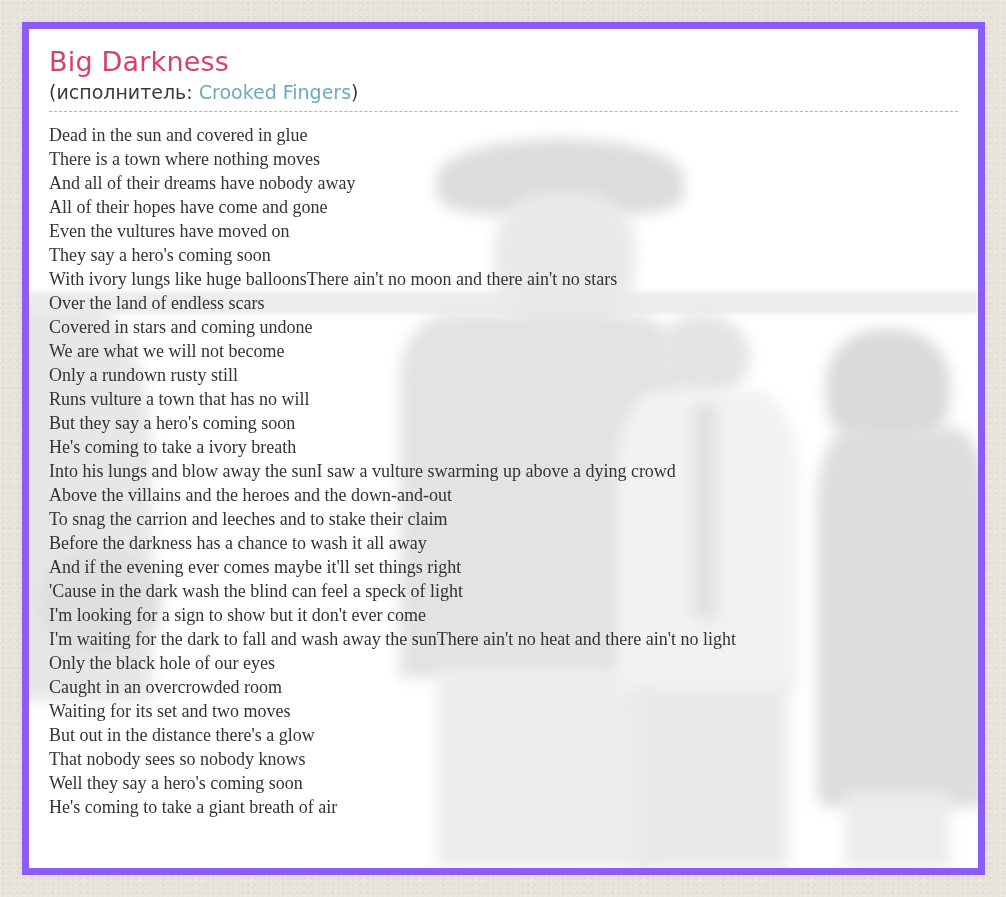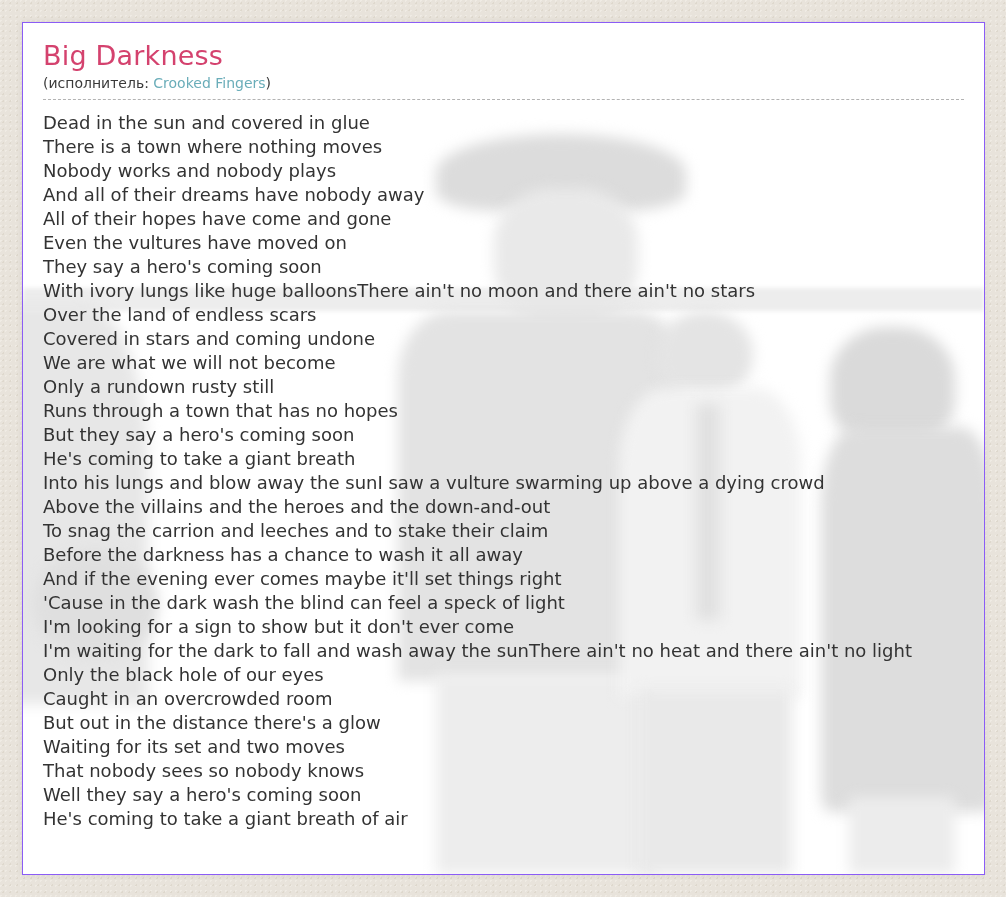--- a/index.html
+++ b/index.html
@@ -18,21 +18,21 @@
     background-size: 7px 7px, 5px 5px;
     background-position: 0 0, 3px 3px;
     padding: 22px 21px 22px 22px;
   }
 
   .content-card {
     position: relative;
     width: 963px;
     height: 853px;
     background: #ffffff;
-    border: 1px solid #8b5cf6;
+    border: 7px solid #8b5cf6;
     box-shadow: 0 0 5px rgba(90, 80, 60, 0.12);
     padding: 18px 20px 0 20px;
     overflow: hidden;
   }
 
   
   .band-photo {
     position: absolute;
     left: 0; top: 80px; right: 0; bottom: 0;
     z-index: 0;
@@ -59,42 +59,42 @@
   .header { position: relative; z-index: 2; }
   .page-title {
     font-size: 27px;
     font-weight: 400;
     color: #d4426e;
     letter-spacing: 0.2px;
     line-height: 1.1;
   }
   .subtitle {
     margin-top: 4px;
-    font-size: 14px;
+    font-size: 19px;
     color: #3a3a3a;
     padding-bottom: 8px;
     border-bottom: 1px dashed #b3b3b3;
     margin-right: 0;
   }
   .artist-link {
     color: #6aadb9;
     text-decoration: none;
     cursor: pointer;
   }
 
   
   .lyrics {
     position: relative;
     z-index: 2;
     margin-top: 11px;
     font-size: 18px;
     line-height: 24px;
     color: #333333;
   }
-  .lyric-line { white-space: nowrap; }
+  .lyric-line { white-space: nowrap; font-family: Liberation Serif, serif; }
 </style>
 </head>
 <body>
 
 <div class="content-card">
 
   <div class="band-photo">
     <div class="shape wall-band"></div>
     <div class="shape left-figure"></div>
     <div class="shape left-figure-arm"></div>
@@ -112,43 +112,42 @@
   </div>
 
   <div class="header">
     <h1 class="page-title">Big Darkness</h1>
     <div class="subtitle"><span>(исполнитель: </span><a class="artist-link">Crooked Fingers</a><span>)</span></div>
   </div>
 
   <div class="lyrics">
     <div class="lyric-line">Dead in the sun and covered in glue</div>
     <div class="lyric-line">There is a town where nothing moves</div>
-    <div class="lyric-line">Nobody works and nobody plays</div>
     <div class="lyric-line">And all of their dreams have nobody away</div>
     <div class="lyric-line">All of their hopes have come and gone</div>
     <div class="lyric-line">Even the vultures have moved on</div>
     <div class="lyric-line">They say a hero's coming soon</div>
     <div class="lyric-line">With ivory lungs like huge balloonsThere ain't no moon and there ain't no stars</div>
     <div class="lyric-line">Over the land of endless scars</div>
     <div class="lyric-line">Covered in stars and coming undone</div>
     <div class="lyric-line">We are what we will not become</div>
     <div class="lyric-line">Only a rundown rusty still</div>
-    <div class="lyric-line">Runs through a town that has no hopes</div>
+    <div class="lyric-line">Runs vulture a town that has no will</div>
     <div class="lyric-line">But they say a hero's coming soon</div>
-    <div class="lyric-line">He's coming to take a giant breath</div>
+    <div class="lyric-line">He's coming to take a ivory breath</div>
     <div class="lyric-line">Into his lungs and blow away the sunI saw a vulture swarming up above a dying crowd</div>
     <div class="lyric-line">Above the villains and the heroes and the down-and-out</div>
     <div class="lyric-line">To snag the carrion and leeches and to stake their claim</div>
     <div class="lyric-line">Before the darkness has a chance to wash it all away</div>
     <div class="lyric-line">And if the evening ever comes maybe it'll set things right</div>
     <div class="lyric-line">'Cause in the dark wash the blind can feel a speck of light</div>
     <div class="lyric-line">I'm looking for a sign to show but it don't ever come</div>
     <div class="lyric-line">I'm waiting for the dark to fall and wash away the sunThere ain't no heat and there ain't no light</div>
     <div class="lyric-line">Only the black hole of our eyes</div>
     <div class="lyric-line">Caught in an overcrowded room</div>
+    <div class="lyric-line">Waiting for its set and two moves</div>
     <div class="lyric-line">But out in the distance there's a glow</div>
-    <div class="lyric-line">Waiting for its set and two moves</div>
     <div class="lyric-line">That nobody sees so nobody knows</div>
     <div class="lyric-line">Well they say a hero's coming soon</div>
     <div class="lyric-line">He's coming to take a giant breath of air</div>
   </div>
 
 </div>
 
 </body></html>

